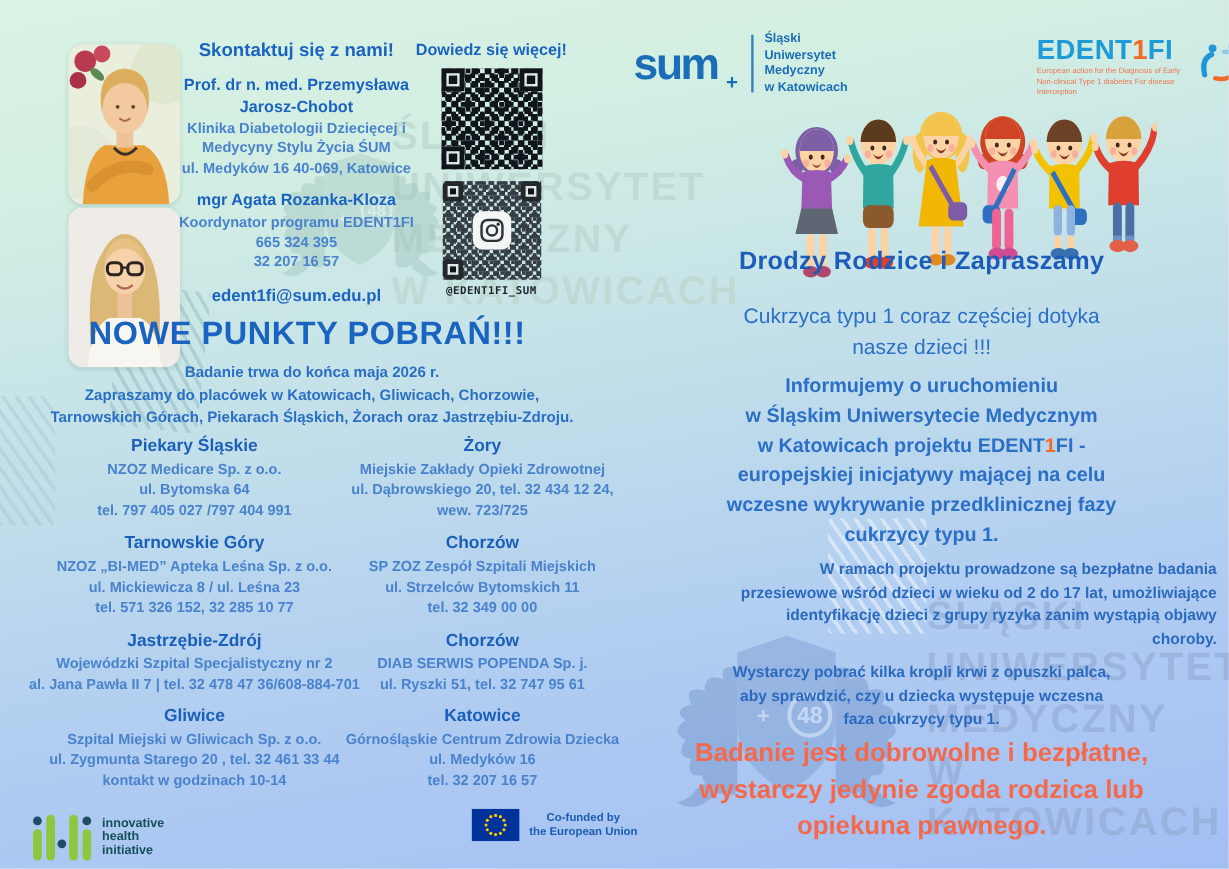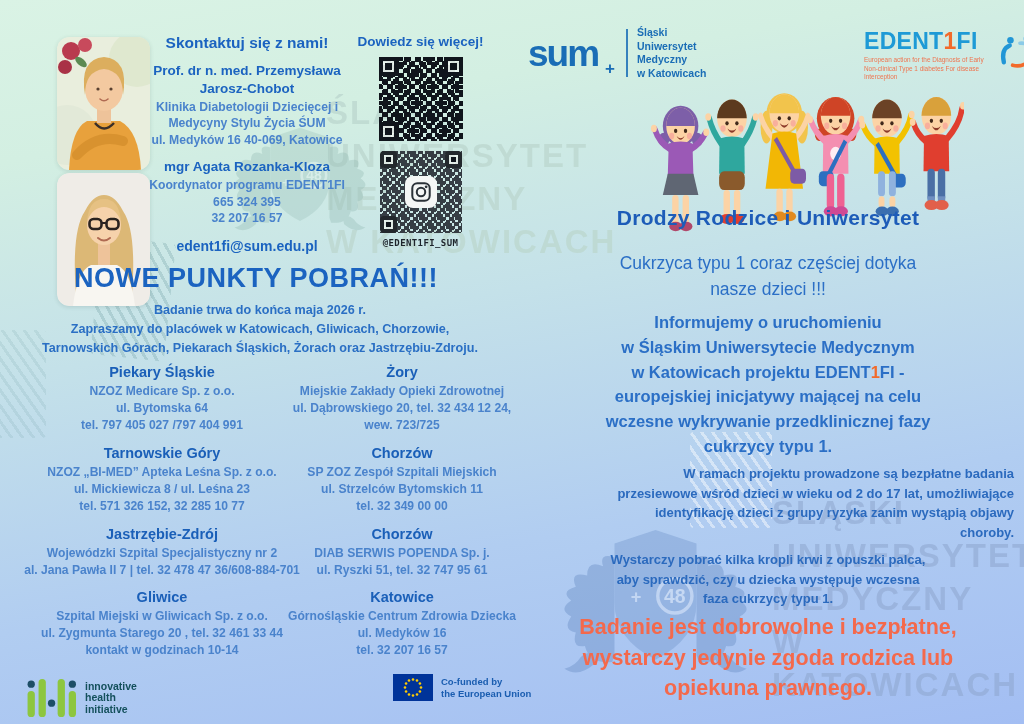--- a/index.html
+++ b/index.html
@@ -26,21 +26,21 @@
   
   .photo{border-radius:12px;overflow:hidden;box-shadow:0 1px 4px rgba(40,70,60,.15);}
   .photo1{left:57px;top:37px;width:93px;height:133px;}
   .photo2{left:57px;top:173px;width:93px;height:133px;}
   .contact{left:148px;top:34px;width:198px;color:#1b63c0;}
   .c-head{font-size:15.5px;font-weight:bold;}
   .c-name{font-size:13.5px;font-weight:bold;margin-top:10px;line-height:1.3;}
   .c-lines{font-size:12.2px;color:#4a83cc;font-weight:bold;line-height:1.33;margin-top:2px;}
   .c-mail{font-size:14px;font-weight:bold;margin-top:12px;}
 
-  .learn{left:343px;top:34px;width:155px;}
+  .learn{left:332px;top:34px;width:155px;}
   .l-head{font-size:13.5px;font-weight:bold;color:#1b63c0;}
   .qr{position:relative;margin:8px auto 0;}
   .qr1{width:84px;height:84px;background:
     repeating-conic-gradient(#10151c 0 25%,transparent 0 50%) 0 0/8px 8px,
     repeating-conic-gradient(#10151c 0 25%,transparent 0 50%) 3px 5px/11px 11px;}
   .qr2{width:82px;height:82px;margin-top:10px;background:
     repeating-conic-gradient(#363d44 0 25%,transparent 0 50%) 0 0/6px 6px,
     repeating-conic-gradient(#363d44 0 25%,transparent 0 50%) 2px 3px/9px 9px;}
   .finder{position:absolute;width:19px;height:19px;border:4px solid #10151c;background:rgba(235,245,240,.92);box-sizing:border-box;}
   .finder::after{content:"";position:absolute;inset:2px;background:#10151c;}
@@ -54,21 +54,21 @@
   .col{top:362px;}
   .col1{left:2px;width:320px;}
   .col2{left:288px;width:228px;}
   .loc{margin-bottom:9px;}
   .loc-city{font-size:14.5px;font-weight:bold;color:#1a5fb8;line-height:1.45;}
   .loc-det{font-size:12.1px;font-weight:bold;color:#4a83cc;line-height:1.4;}
 
   .ihi{left:26px;top:676px;display:flex;align-items:center;gap:7px;}
   .ihi-label{font-size:10.5px;font-weight:bold;color:#14505c;line-height:1.1;}
   .eu{left:393px;top:674px;display:flex;align-items:center;gap:8px;}
-  .eu-label{font-size:9.5px;font-weight:bold;color:#1a5db0;line-height:1.25;text-align:left;}
+  .eu-label{font-size:9.5px;font-weight:bold;color:#1a5db0;line-height:1.25;text-align:center;}
 
   
   .sum-logo{left:528px;top:26px;display:flex;align-items:center;gap:9px;}
   .sum-word{font-size:37px;font-weight:bold;color:#1a6db6;letter-spacing:-2px;line-height:1;}
   .sum-plus{font-size:17px;font-weight:bold;color:#1a6db6;align-self:flex-end;margin:0 2px 2px -2px;}
   .sum-div{width:2px;height:48px;background:#1a6db6;opacity:.85;}
   .sum-lines{font-size:10.5px;font-weight:bold;color:#1a6db6;line-height:1.3;text-align:left;}
 
   .edent-logo{left:864px;top:30px;width:172px;display:flex;align-items:flex-start;gap:4px;}
   .edent-title{font-size:23px;font-weight:bold;letter-spacing:.3px;line-height:1;}
@@ -450,21 +450,21 @@
       <path d="M-12.5,58 Q0,55 12.5,58 L13,86 L-13,86 Z" fill="#e03e2f"></path>
       <rect x="-9" y="84" width="7.5" height="26" rx="3.5" fill="#4a6fa5"></rect>
         <rect x="1.5" y="84" width="7.5" height="26" rx="3.5" fill="#4a6fa5"></rect>
       <rect x="-9" y="106" width="7.5" height="4" fill="#6f8fc0"></rect>
         <rect x="1.5" y="106" width="7.5" height="4" fill="#6f8fc0"></rect>
       <ellipse cx="-5" cy="113" rx="7" ry="4" fill="#e2604a"></ellipse>
         <ellipse cx="5.5" cy="113" rx="7" ry="4" fill="#e2604a"></ellipse>
     </g>
   </svg>
 
-  <div class="abs r-heading ctr z1">Drodzy Rodzice i Uniwersytet</div>
+  <div class="abs r-heading ctr z1">Drodzy Rodzice i Zapraszamy</div>
   <div class="abs r-sub ctr pl z1">Cukrzyca typu 1 coraz częściej dotyka
 nasze dzieci !!!</div>
 
   <div class="abs r-announce ctr pl z1"><span>Informujemy o uruchomieniu
 w Śląskim Uniwersytecie Medycznym
 w Katowicach projektu </span><span>EDENT</span><span class="edent-orange">1</span><span>FI -</span><span>
 europejskiej inicjatywy mającej na celu
 wczesne wykrywanie przedklinicznej fazy
 cukrzycy typu 1.</span></div>
 

